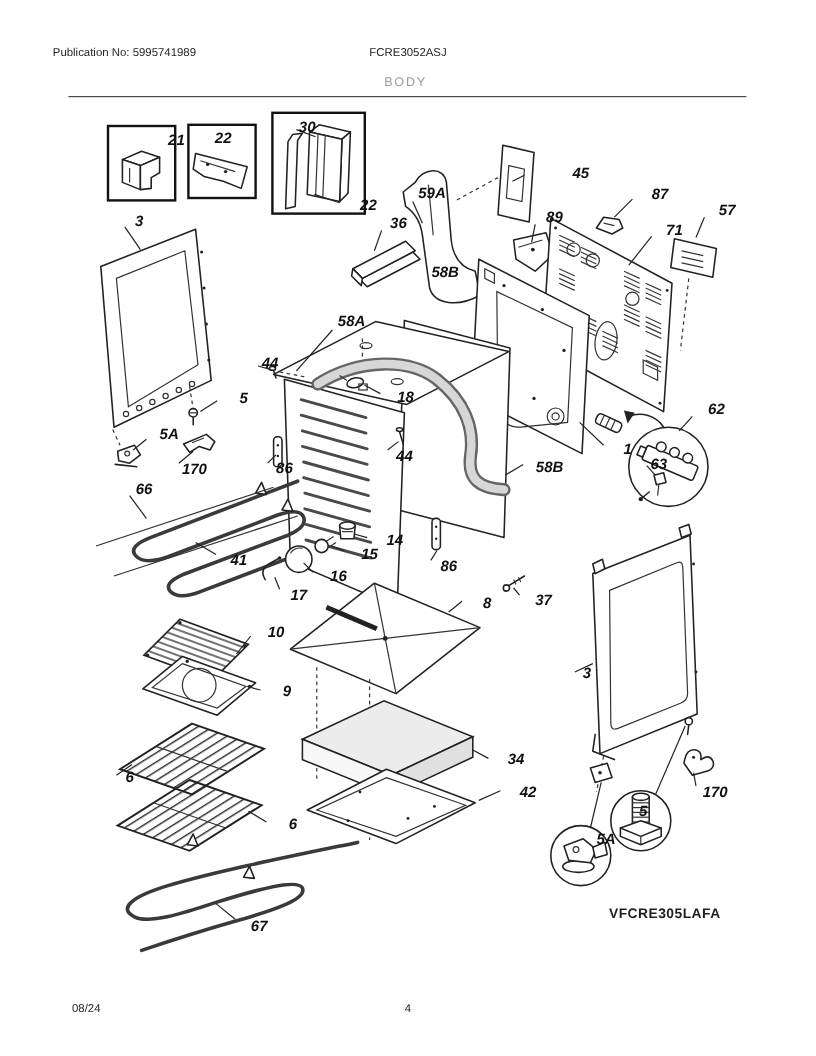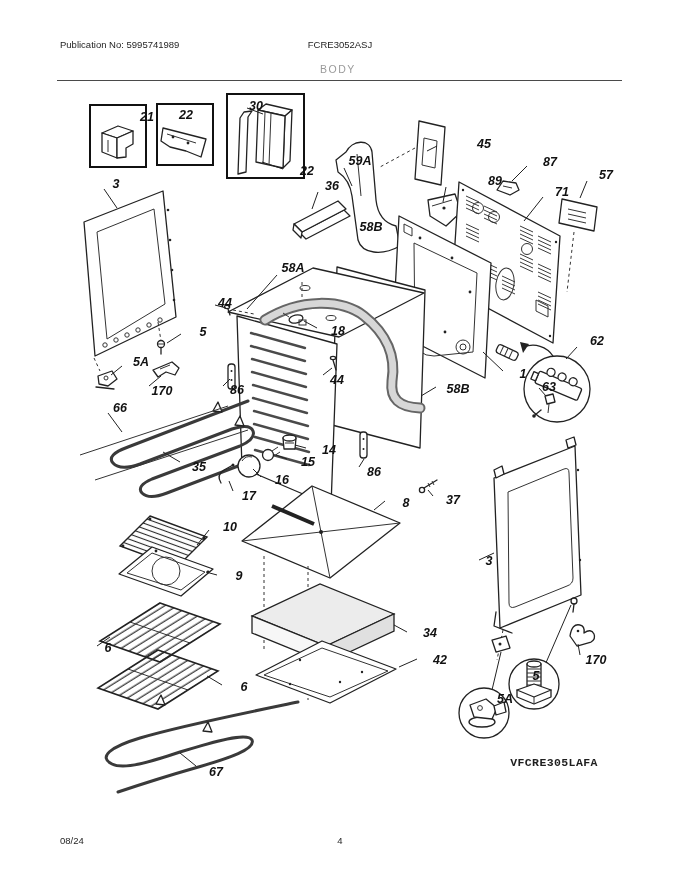--- a/index.html
+++ b/index.html
@@ -1,31 +1,31 @@
 <!DOCTYPE html>
 <html><head>
 <meta charset="utf-8">
 <style>
   html,body{margin:0;padding:0;background:#fff;}
   .page{position:relative;width:680px;height:880px;background:#fff;overflow:hidden;
         font-family:"Liberation Sans",sans-serif;color:#1f1f1f;}
   .abs{position:absolute;white-space:nowrap;}
-  .hdr-pub{left:60px;top:39px;font-size:9.5px;}
+  .hdr-pub{left:44px;top:39px;font-size:9.5px;}
   .hdr-model{left:340px;top:39px;font-size:9.5px;transform:translateX(-50%);}
   .hdr-section{left:338px;top:63px;font-size:10.5px;letter-spacing:1.5px;color:#9a9a9a;transform:translateX(-50%);}
   .hdr-rule{left:57px;top:80px;width:565px;height:0;border-top:1.5px solid #4a4a4a;}
   .ftr-date{left:60px;top:835px;font-size:9.5px;}
   .ftr-page{left:340px;top:835px;font-size:9.5px;transform:translateX(-50%);}
   .diagram-svg{position:absolute;left:0;top:0;width:680px;height:880px;}
   .callout-layer{position:absolute;left:16px;top:0;width:680px;height:700px;pointer-events:none;font-style:italic;}
   .callout{position:absolute;transform:translate(-50%,-50%);font-weight:bold;font-size:12.5px;color:#111;
            font-family:"Liberation Sans",sans-serif;white-space:nowrap;}
   .note{left:330px;top:749px;font-size:10.5px;font-weight:bold;font-style:italic;text-align:right;
         transform:translateX(-100%);line-height:11.5px;}
-  .model-code{left:554px;top:762px;transform:translate(-50%,-50%);font-size:11.5px;font-weight:bold;letter-spacing:.4px;font-family:Liberation Mono, monospace;}
+  .model-code{left:554px;top:762px;transform:translate(-50%,-50%);font-size:11.5px;font-weight:bold;letter-spacing:.4px;}
   
   .ln{fill:none;stroke:#222;stroke-width:1.3;stroke-linejoin:round;stroke-linecap:round;}
   .fw{fill:#fff;stroke:#222;stroke-width:1.3;stroke-linejoin:round;}
   .thin{fill:none;stroke:#333;stroke-width:1;}
   .ld{stroke:#222;stroke-width:1;}
   .dash{stroke:#333;stroke-width:1;stroke-dasharray:3 3;fill:none;}
   .coil{fill:none;stroke:#3a3a3a;stroke-width:3;stroke-linecap:round;stroke-linejoin:round;}
 </style>
 </head>
 <body>
@@ -441,30 +441,30 @@
   <div class="callout-layer">
       <span class="callout" style="left: 131px; top: 117px;">21</span>
       <span class="callout" style="left: 170px; top: 115px;">22</span>
       <span class="callout" style="left: 240px; top: 106px;">30</span>
       <span class="callout" style="left: 291px; top: 171px;">22</span>
       <span class="callout" style="left: 100px; top: 184px;">3</span>
       <span class="callout" style="left: 344px; top: 161px;">59A</span>
       <span class="callout" style="left: 316px; top: 186px;">36</span>
       <span class="callout" style="left: 355px; top: 227px;">58B</span>
       <span class="callout" style="left: 444px; top: 144px; padding-left: 48px;">45</span>
-      <span class="callout" style="left: 446px; top: 181px; margin-left: 33px;">89</span>
+      <span class="callout" style="left: 446px; top: 181px;">89</span>
       <span class="callout" style="left: 534px; top: 162px;">87</span>
       <span class="callout" style="left: 546px; top: 192px;">71</span>
       <span class="callout" style="left: 590px; top: 175px;">57</span>
       <span class="callout" style="left: 209px; top: 303px;">44</span>
       <span class="callout" style="left: 187px; top: 332px;">5</span>
       <span class="callout" style="left: 125px; top: 362px;">5A</span>
       <span class="callout" style="left: 146px; top: 391px;">170</span>
       <span class="callout" style="left: 104px; top: 408px;">66</span>
-      <span class="callout" style="left: 183px; top: 467px;">35</span>
+      <span class="callout" style="left: 183px; top: 467px;">41</span>
       <span class="callout" style="left: 221px; top: 390px;">86</span>
       <span class="callout" style="left: 277px; top: 268px;">58A</span>
       <span class="callout" style="left: 322px; top: 331px;">18</span>
       <span class="callout" style="left: 321px; top: 380px;">44</span>
       <span class="callout" style="left: 442px; top: 389px;">58B</span>
       <span class="callout" style="left: 507px; top: 374px;">1</span>
       <span class="callout" style="left: 581px; top: 341px;">62</span>
       <span class="callout" style="left: 533px; top: 387px;">63</span>
       <span class="callout" style="left: 313px; top: 450px;">14</span>
       <span class="callout" style="left: 292px; top: 462px;">15</span>

